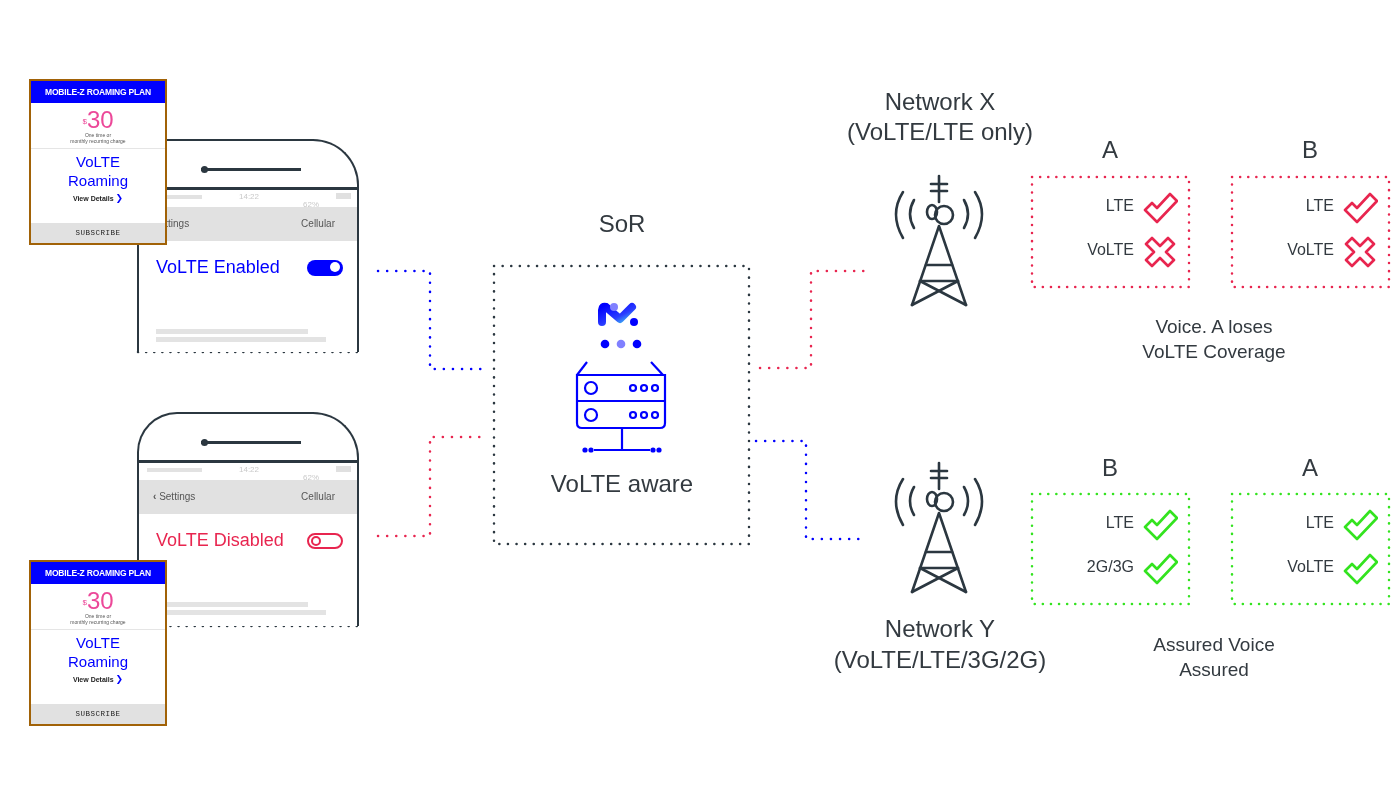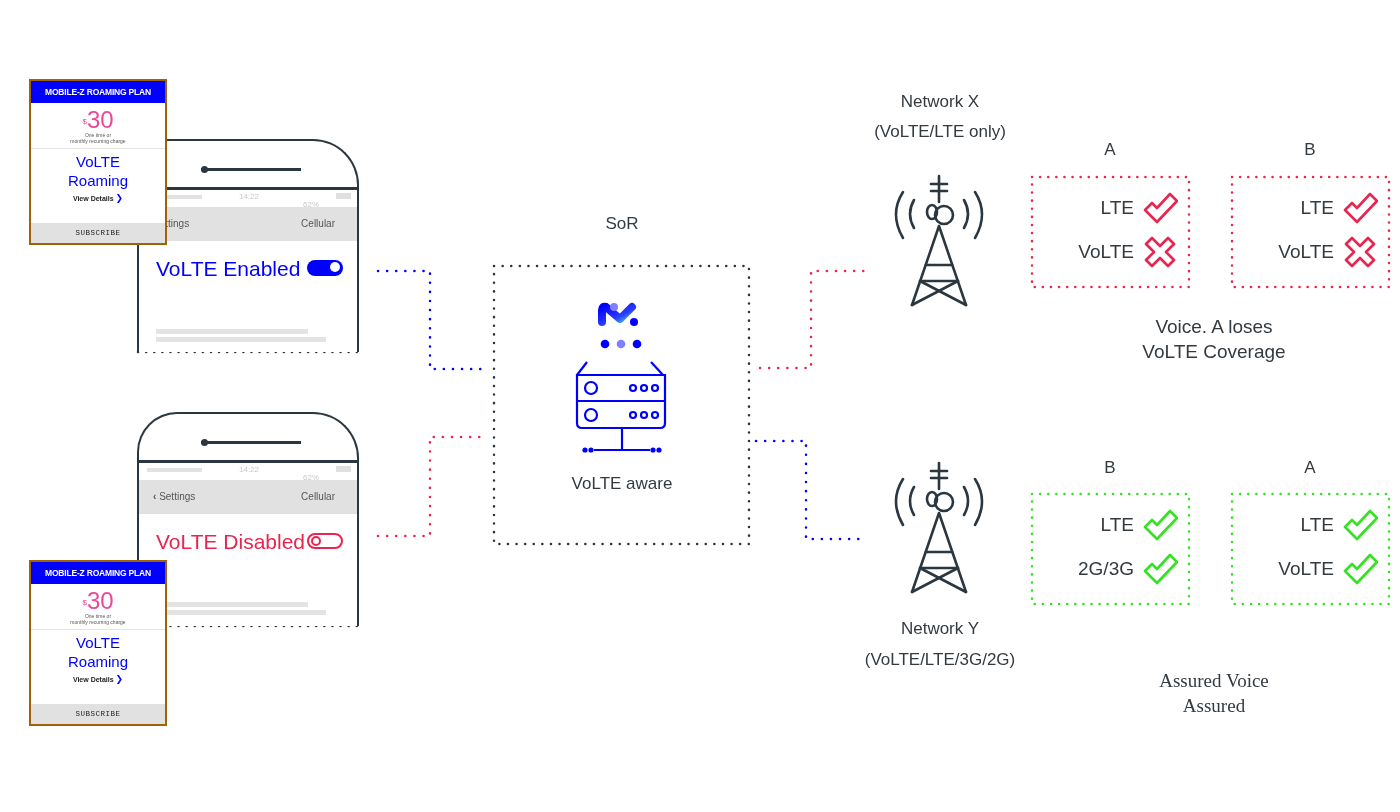--- a/index.html
+++ b/index.html
@@ -17,44 +17,44 @@
   .phone .notch-dot { position:absolute; top:25px; left:62px; width:7px; height:7px; background:#2b3740; border-radius:50%; }
   .phone .topline { position:absolute; top:46px; left:0; right:0; height:2.5px; background:#2b3740; }
   .phone .statusbar { position:absolute; top:48px; left:0; right:0; height:18px; font-size:8px; color:#c9c9c9; }
   .phone .statusbar .sig { position:absolute; left:8px; top:6px; width:55px; height:4px; background:#e2e2e2; }
   .phone .statusbar .time { position:absolute; left:100px; top:3px; }
   .phone .statusbar .batt { position:absolute; right:38px; top:11px; }
   .phone .statusbar .battbox { position:absolute; right:6px; top:4px; width:15px; height:6px; background:#e0e0e0; }
   .phone .navbar { position:absolute; top:66px; left:0; right:0; height:34px; background:#e1e1e1; font-size:10px; color:#555; }
   .phone .navbar .back { position:absolute; left:14px; top:11px; }
   .phone .navbar .right { position:absolute; right:22px; top:11px; }
-  .phone .setting-label { position:absolute; left:17px; top:116px; font-size:21px; }
+  .phone .setting-label { position:absolute; left:17px; top:116px; font-size:18px; }
   .phone .toggle { position:absolute; left:168px; top:119px; width:36px; height:16px; border-radius:9px; box-sizing:border-box; }
   .phone .toggle .knob { position:absolute; top:2px; width:10px; height:10px; border-radius:50%; box-sizing:border-box; }
   .phone .fill1 { position:absolute; left:17px; top:188px; width:152px; height:5px; background:#e3e3e3; }
   .phone .fill2 { position:absolute; left:17px; top:196px; width:170px; height:5px; background:#e3e3e3; }
 
   
   .card { position:absolute; width:138px; height:166px; border:2px solid #a16207; background:#fff; box-sizing:border-box; }
   .card .hdr { height:22px; background:#0000ff; color:#fff; font-size:8.5px; font-weight:bold; text-align:center; line-height:22px; letter-spacing:-0.2px; }
   .card .price { text-align:center; margin-top:4px; font-size:24px; color:#ec4899; line-height:26px; }
   .card .price sup { font-size:8px; vertical-align:top; position:relative; top:2px; }
   .card .note { text-align:center; font-size:5px; color:#555; line-height:5.5px; }
   .card .sep { height:1px; background:#e5e5e5; margin-top:4px; }
   .card .title { text-align:center; color:#0000ff; font-size:15px; line-height:19px; margin-top:3px; }
   .card .details { text-align:center; font-size:7px; font-weight:bold; color:#222; margin-top:3px; }
   .card .details .chev { color:#0000ff; font-size:9px; }
   .card .sub { position:absolute; bottom:0; left:0; right:0; height:20px; background:#e1e1e1; text-align:center; font-size:7.5px; line-height:20px; letter-spacing:0.5px; font-family:Liberation Mono, monospace; color:#222; }
 
   .label { position:absolute; color:#333a40; text-align:center; white-space:nowrap; }
-  .big { font-size:17px; line-height:31px; }
+  .big { font-size:24px; line-height:31px; }
   .mid { font-size:19px; line-height:25px; }
 
   .status-box { position:absolute; width:158px; height:110px; }
-  .status-box .row { position:absolute; right:56px; font-size:19px; color:#333a40; text-align:left; white-space:nowrap; }
+  .status-box .row { position:absolute; right:56px; font-size:16px; color:#333a40; text-align:left; white-space:nowrap; }
   .status-box .icon { position:absolute; left:110px; width:36px; height:34px; }
 </style>
 </head>
 <body>
 
 <svg class="layer" width="1400" height="812">
 
   <line x1="138" y1="352" x2="360" y2="352" stroke="#2b3740" stroke-width="2.5" stroke-dasharray="0.1 8" stroke-linecap="round"></line>
   <line x1="138" y1="626" x2="360" y2="626" stroke="#2b3740" stroke-width="2.5" stroke-dasharray="0.1 8" stroke-linecap="round"></line>
 
@@ -287,16 +287,16 @@
   <span class="row" style="top:20px;">LTE</span>
   <svg class="icon" style="top:14px;" viewBox="0 0 36 34">
       <path d="M3 19 L10 12 L15 17 L28 3 L35 10 L15 31 Z" fill="none" stroke="#33e31f" stroke-width="2.6" stroke-linejoin="round"></path>
     </svg>
   <span class="row" style="top:64px;">VoLTE</span>
   <svg class="icon" style="top:58px;" viewBox="0 0 36 34">
       <path d="M3 19 L10 12 L15 17 L28 3 L35 10 L15 31 Z" fill="none" stroke="#33e31f" stroke-width="2.6" stroke-linejoin="round"></path>
     </svg>
 </div>
 
-<div class="label mid" style="left:1114px; top:668px; width:200px;font-family:Liberation Serif, serif;">
+<div class="label mid" style="left:1114px; top:632px; width:200px;">
   <div>Assured Voice</div>
   <div>Assured</div>
 </div>
 
 </body></html>

